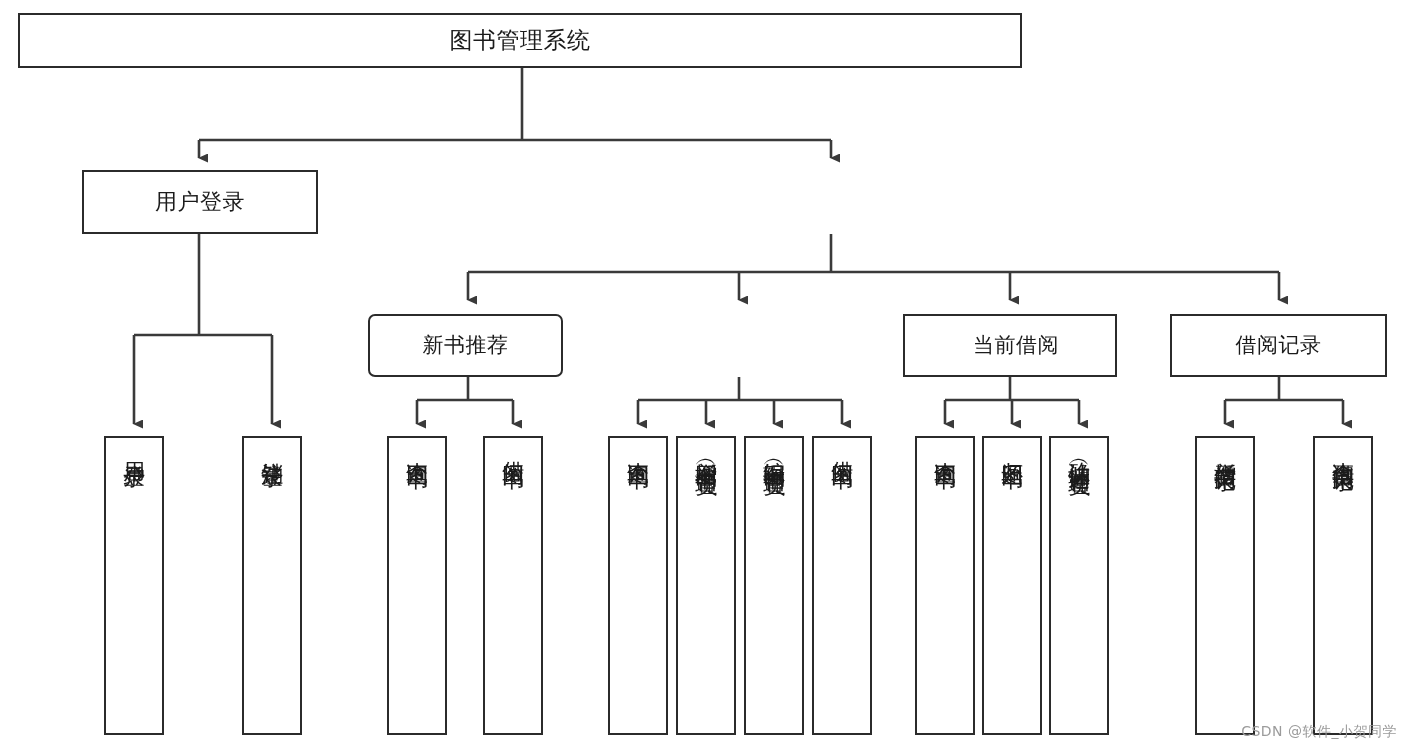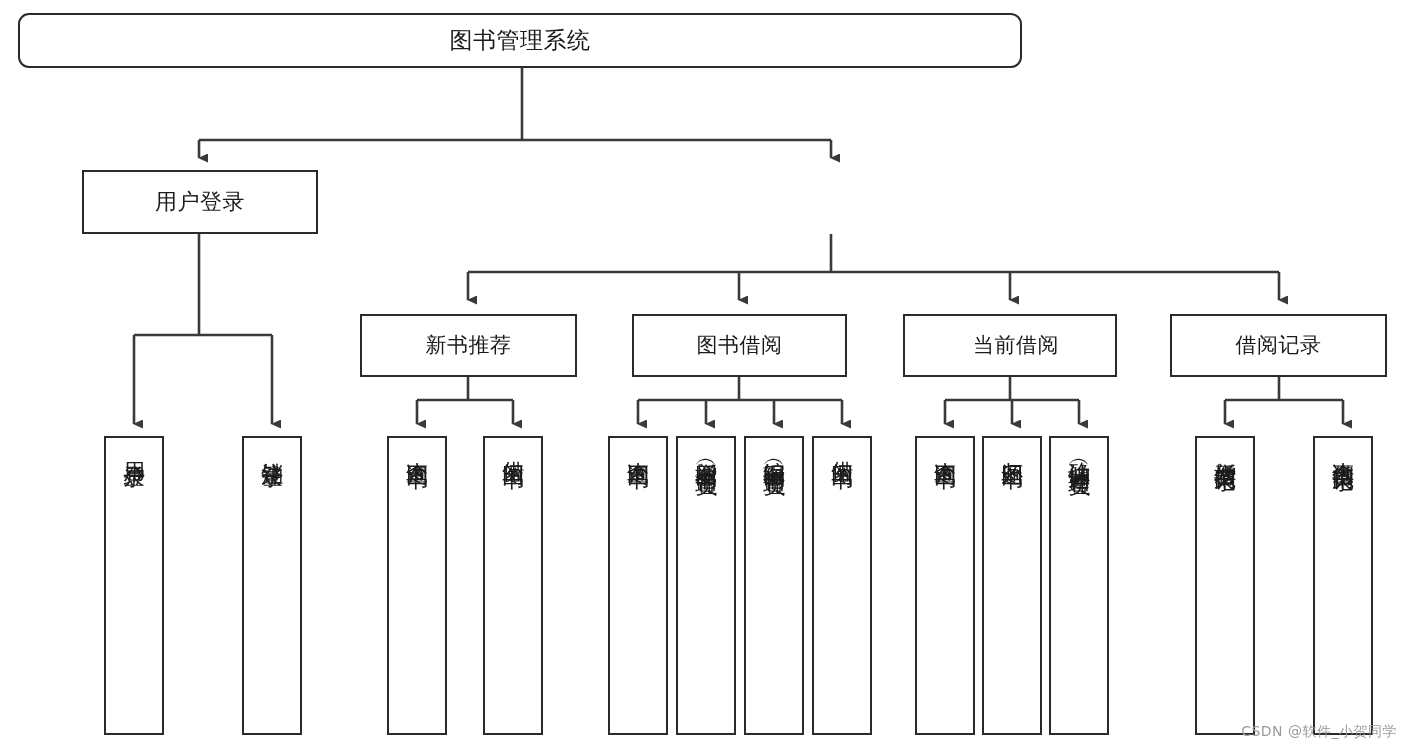--- a/index.html
+++ b/index.html
@@ -126,33 +126,30 @@
       <path d="M1079,400 L1079,424" marker-end="url(#arrowhead)"></path>
 
       <path d="M1279,377 L1279,400"></path>
       <path d="M1225,400 L1343,400"></path>
       <path d="M1225,400 L1225,424" marker-end="url(#arrowhead)"></path>
       <path d="M1343,400 L1343,424" marker-end="url(#arrowhead)"></path>
 
     </g>
   </svg>
 
-  <div class="node root" style="left:18px; top:13px; width:1004px; height:55px;border-radius:11px;">
+  <div class="node root" style="left:18px; top:13px; width:1004px; height:55px;">
     <span class="node-label">图书管理系统</span>
   </div>
 
   <div class="node level2" style="left:82px; top:170px; width:236px; height:64px;">
     <span class="node-label">用户登录</span>
   </div>
 
-  <div class="node level3" style="left:360px; top:314px; width:217px; height:63px;">
+  <div class="node level3" style="left:368px; top:314px; width:195px; height:63px;border-radius:7px;">
     <span class="node-label">新书推荐</span>
-  </div>
-  <div class="node level3" style="left:632px; top:314px; width:215px; height:63px;">
-    <span class="node-label">图书借阅</span>
   </div>
   <div class="node level3" style="left:903px; top:314px; width:214px; height:63px;padding-left:12px;">
     <span class="node-label">当前借阅</span>
   </div>
   <div class="node level3" style="left:1170px; top:314px; width:217px; height:63px;">
     <span class="node-label">借阅记录</span>
   </div>
 
   <div class="node leaf" style="left:104px; top:436px; width:60px; height:299px;">
     <span class="node-label">用户登录</span>

